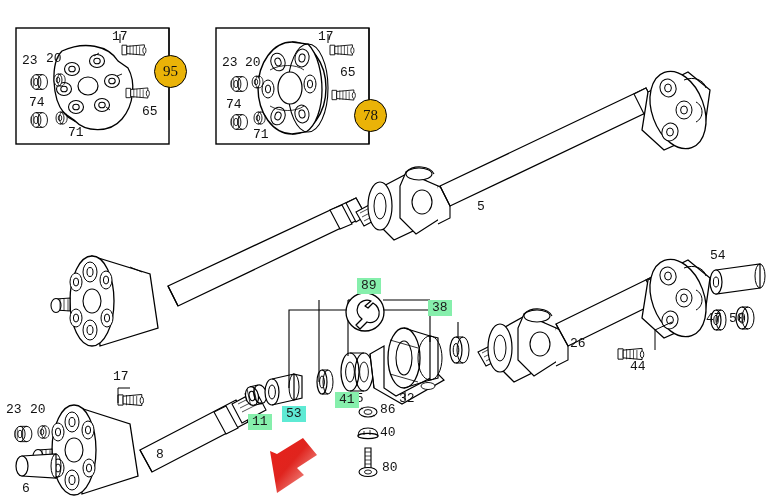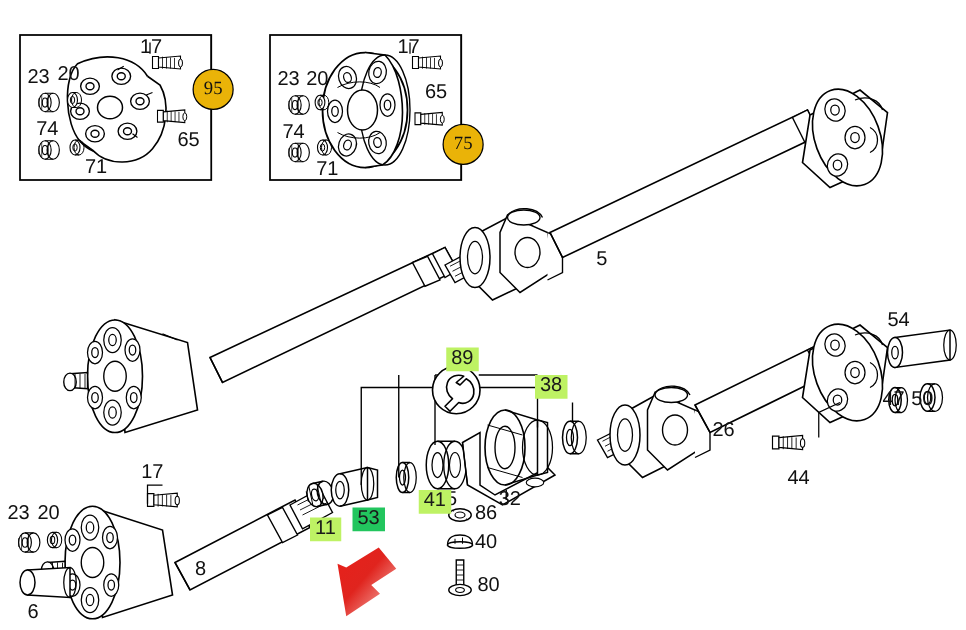--- a/index.html
+++ b/index.html
@@ -1,21 +1,21 @@
 <!DOCTYPE html>
 <html><head>
 <meta charset="utf-8">
 <style>
   html,body{margin:0;padding:0;background:#ffffff;}
   body{font-family:"Liberation Serif",serif;}
   #page{position:relative;width:773px;height:504px;background:#ffffff;overflow:hidden;}
   #diagram{position:absolute;left:0;top:0;width:773px;height:504px;}
-  .lbl{position:absolute;font-family:Liberation Sans, sans-serif;font-size:16px;color:#111;line-height:1;white-space:nowrap;}
-  .lbl.hl-gray{background:#bef264;color:#1a1a1a;padding:1px 4px 2px 4px;}
-  .lbl.hl-blue{background:#22c55e;color:#1a1a1a;padding:1px 4px 2px 4px;}
+  .lbl{position:absolute;font-family:Liberation Mono, monospace;font-size:13px;color:#111;line-height:1;white-space:nowrap;}
+  .lbl.hl-gray{background:#86efac;color:#1a1a1a;padding:1px 4px 2px 4px;}
+  .lbl.hl-blue{background:#5eead4;color:#1a1a1a;padding:1px 4px 2px 4px;}
   .balloon{position:absolute;border:1.4px solid #000;border-radius:50%;
            display:flex;align-items:center;justify-content:center;
            font-family:"Liberation Serif",serif;font-size:15px;color:#111;background:#eab308;}
 </style>
 </head>
 <body>
 
 <div id="page">
 
   <svg id="diagram" viewBox="0 0 773 504">
@@ -392,21 +392,21 @@
   <div class="lbl" style="left:222px;top:56px;">23</div>
   <div class="lbl" style="left:245px;top:56px;">20</div>
   <div class="lbl" style="left:226px;top:98px;">74</div>
   <div class="lbl" style="left:253px;top:128px;">71</div>
   <div class="lbl" style="left:340px;top:66px;">65</div>
 
   <div class="lbl" style="left:477px;top:200px;">5</div>
   <div class="lbl" style="left:710px;top:249px;">54</div>
   <div class="lbl" style="left:706px;top:312px;">47</div>
   <div class="lbl" style="left:729px;top:312px;">50</div>
-  <div class="lbl" style="left:630px;top:375px;">44</div>
+  <div class="lbl" style="left:630px;top:360px;">44</div>
   <div class="lbl" style="left:570px;top:337px;">26</div>
 
   <div class="lbl hl-gray" style="left:357px;top:278px;">89</div>
   <div class="lbl hl-gray" style="left:428px;top:300px;">38</div>
   <div class="lbl" style="left:399px;top:392px;">32</div>
   <div class="lbl" style="left:348px;top:392px;">35</div>
   <div class="lbl hl-gray" style="left:311px;top:392px;margin-left:24px;">41</div>
   <div class="lbl hl-blue" style="left:282px;top:406px;">53</div>
   <div class="lbl hl-gray" style="left:248px;top:414px;">11</div>
 
@@ -417,16 +417,16 @@
   <div class="lbl" style="left:113px;top:370px;">17</div>
   <div class="lbl" style="left:6px;top:403px;">23</div>
   <div class="lbl" style="left:30px;top:403px;">20</div>
   <div class="lbl" style="left:22px;top:482px;">6</div>
   <div class="lbl" style="left:156px;top:448px;">8</div>
 
   <div class="balloon" style="left:154px;top:55px;width:31px;height:31px;">
     <span>95</span>
   </div>
   <div class="balloon" style="left:354px;top:99px;width:31px;height:31px;">
-    <span>75</span>
+    <span>78</span>
   </div>
 
 </div>
 
 </body></html>

